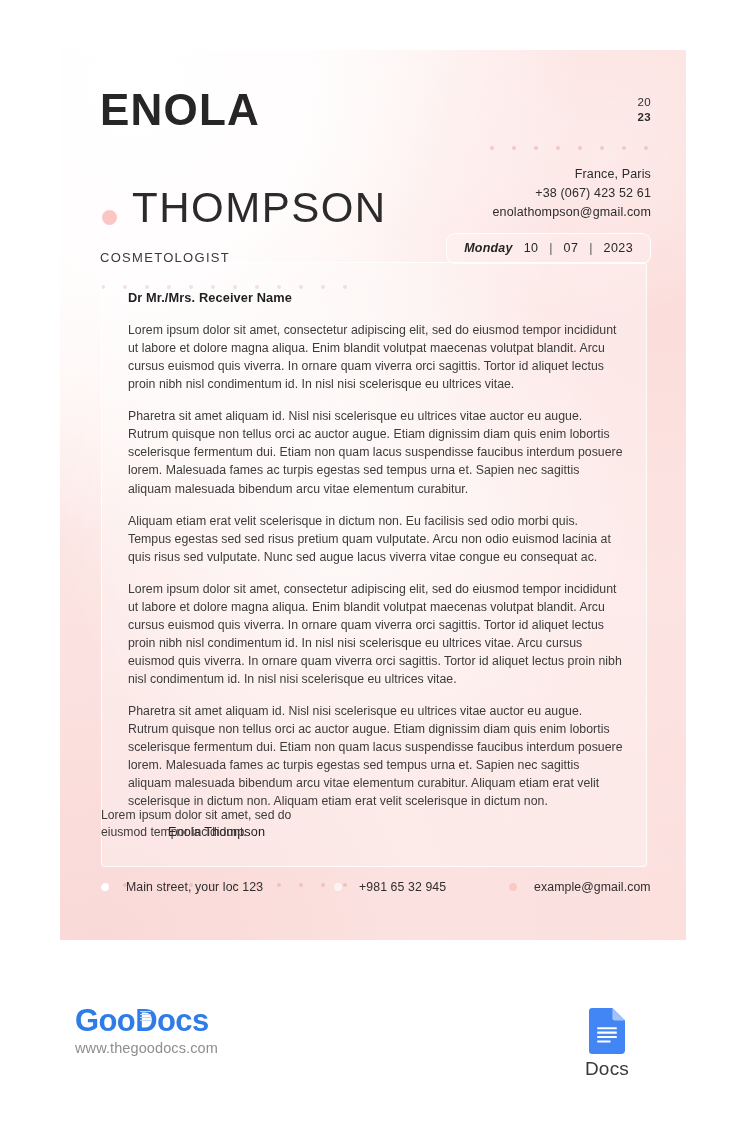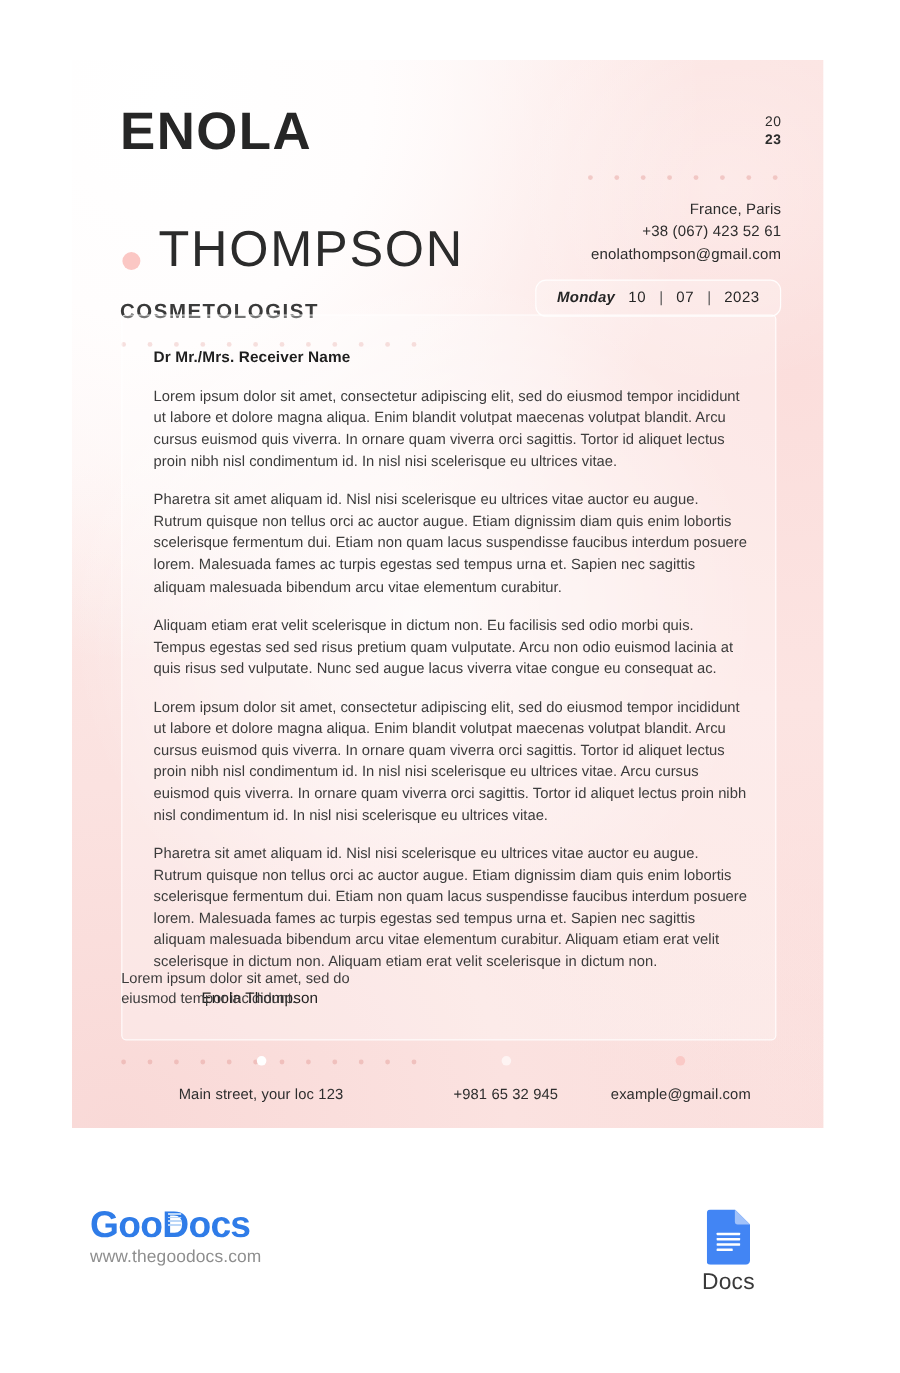--- a/index.html
+++ b/index.html
@@ -81,22 +81,22 @@
     font-weight: 300;
     letter-spacing: 1.5px;
     color: #2b2b2b;
     line-height: 1;
   }
 
   .job-title {
     position: absolute;
     left: 40px;
     top: 200px;
-    font-size: 17px;
-    font-weight: 700;
+    font-size: 13px;
+    font-weight: 400;
     letter-spacing: 1.3px;
     color: #3a3a3a;
   }
 
   .year {
     position: absolute;
     right: 39px;
     top: 45px;
     text-align: right;
     font-size: 11.5px;
@@ -222,21 +222,20 @@
     display: flex;
     align-items: center;
   }
   .fc-item {
     display: flex;
     align-items: center;
     gap: 17px;
     font-size: 12.3px;
     color: #2e2e2e;
     letter-spacing: 0.1px;
-    flex-direction: column;
   }
   .fc-item .bullet {
     display: block;
     width: 8px;
     height: 8px;
     border-radius: 50%;
     flex: 0 0 auto;
   }
   .fc-item.i0 { width: 233px; }
   .fc-item.i0 .bullet { background: #ffffff; }

